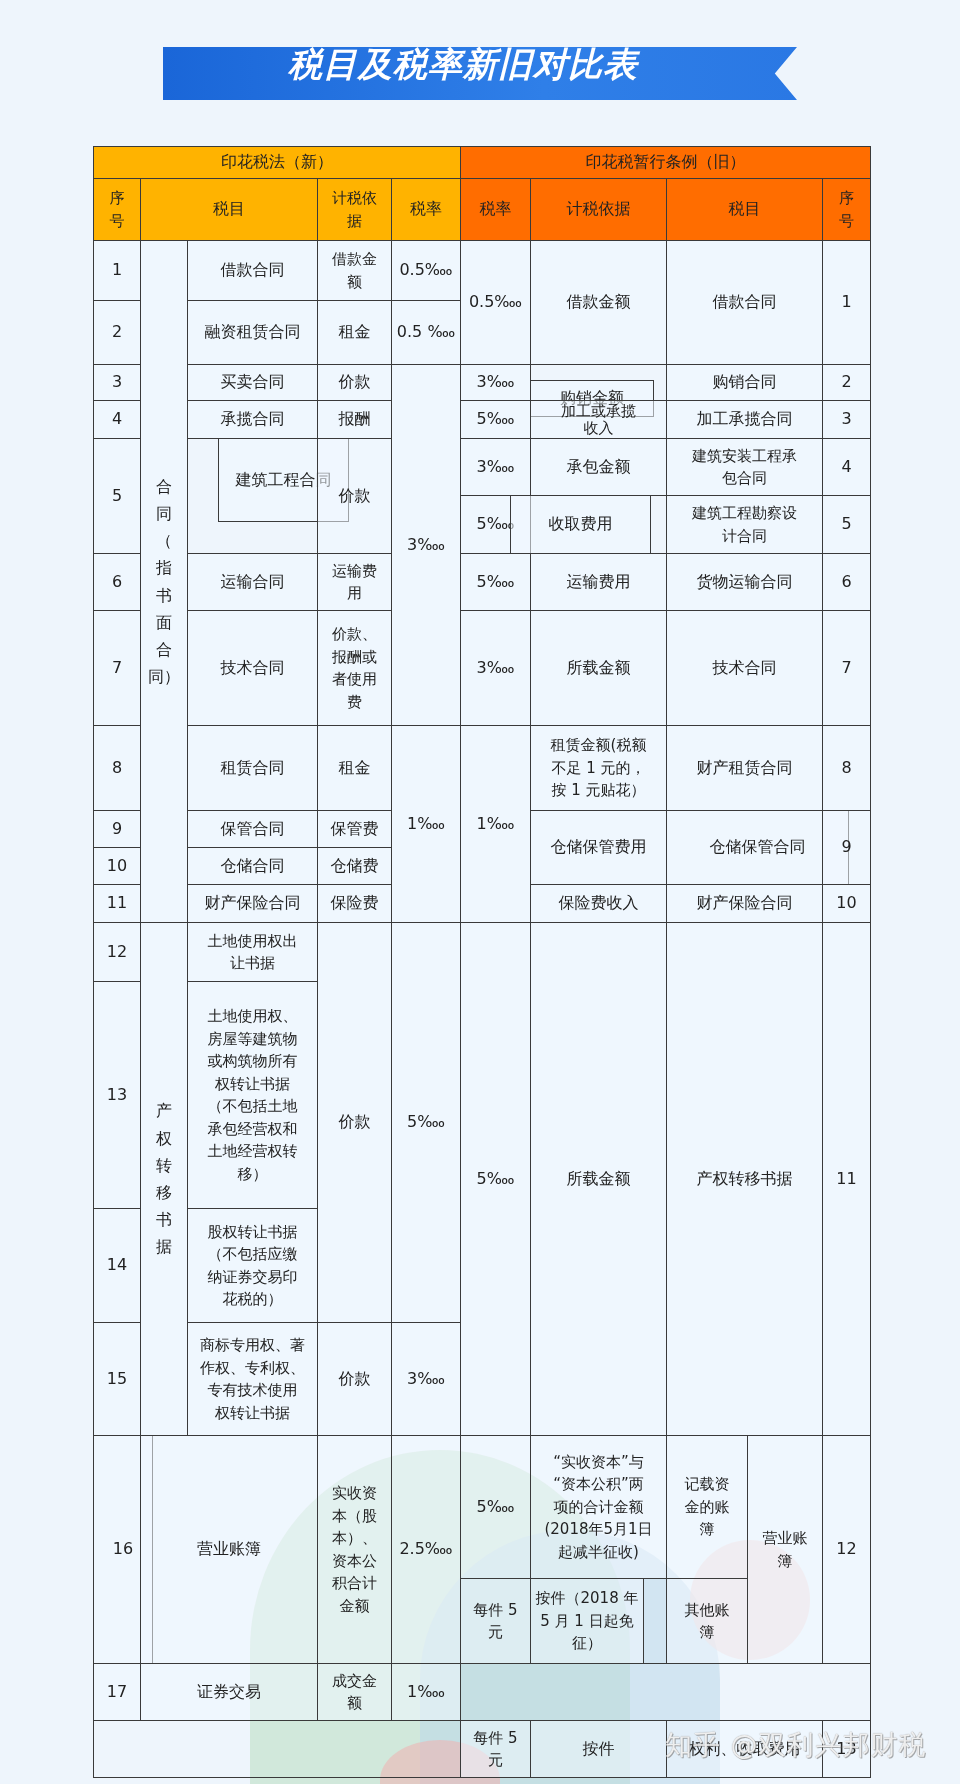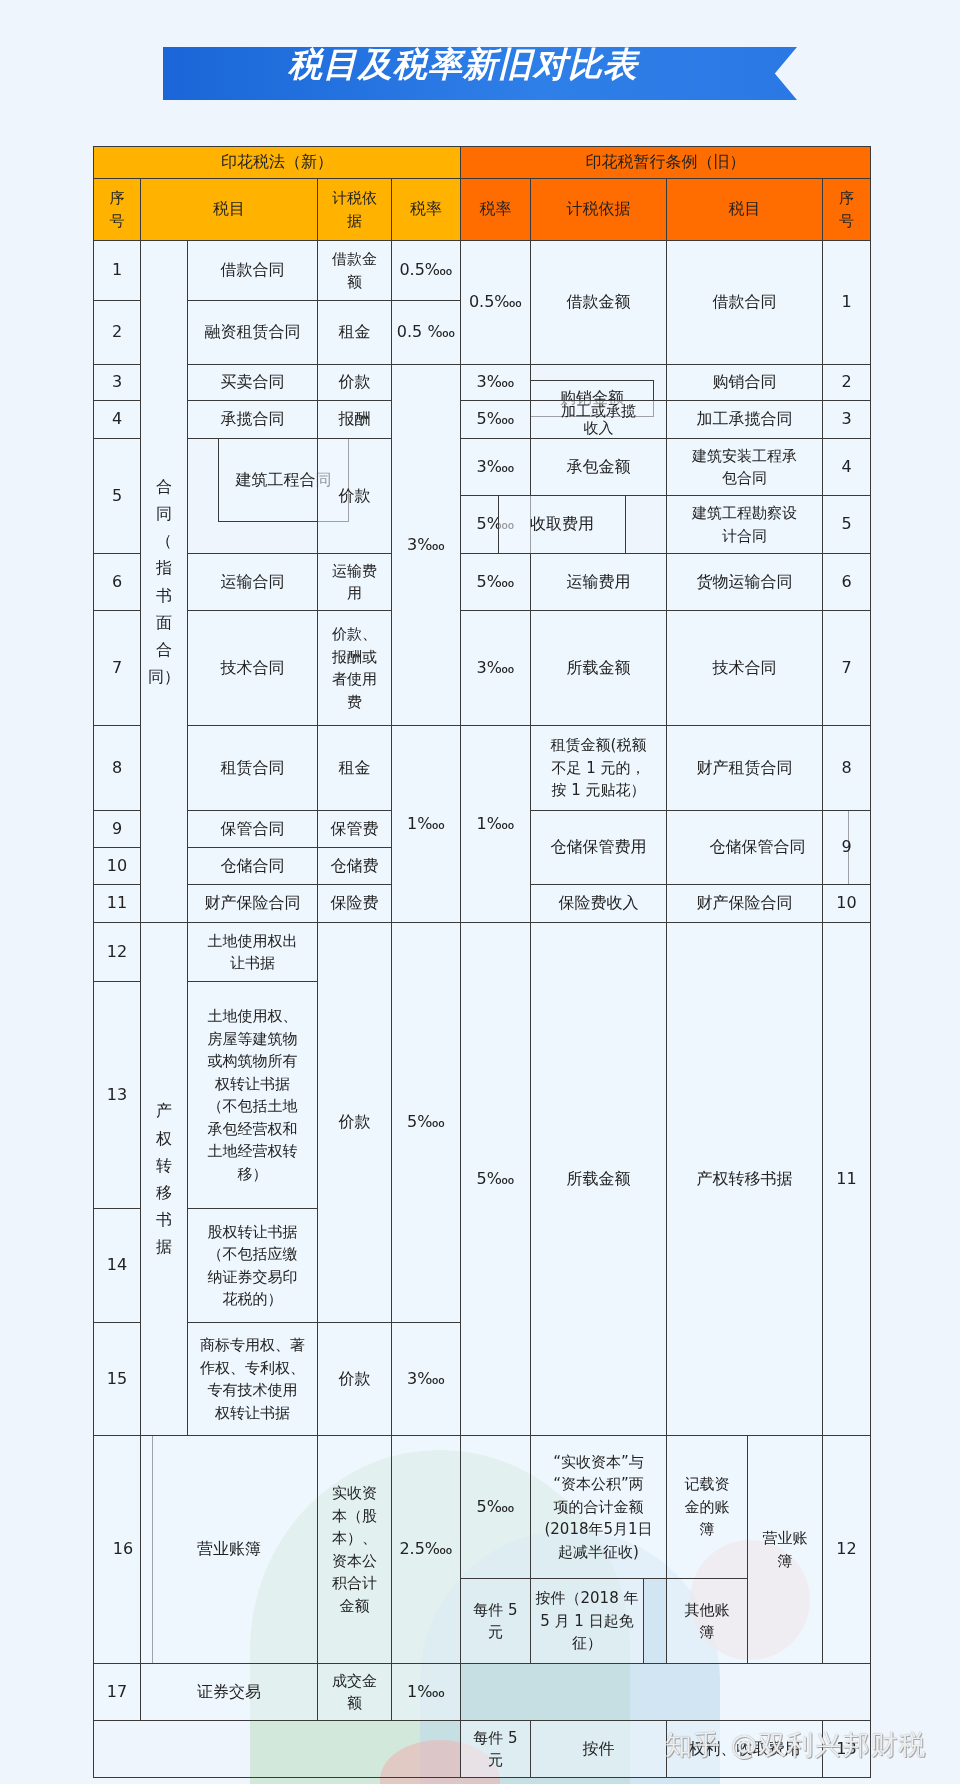--- a/index.html
+++ b/index.html
@@ -182,21 +182,21 @@
   <div class="cell small" style="left:460px;top:1578px;width:71px;height:86px;">每件 5
 元</div>
   <div class="cell small" style="left:460px;top:1720px;width:71px;height:58px;">每件 5
 元</div>
 
   <div class="cell" style="left:530px;top:240px;width:137px;height:125px;">借款金额</div>
   <div class="cell" style="left:530px;top:380px;width:124px;height:37px;">购销金额</div>
   <div class="cell small" style="left:530px;top:400px;width:137px;height:39px;line-height:1.1;">加工或承揽
 收入</div>
   <div class="cell" style="left:530px;top:438px;width:137px;height:58px;">承包金额</div>
-  <div class="cell" style="left:498px;top:495px;width:128px;height:59px;font-family:Liberation Serif, serif;">收取费用</div>
+  <div class="cell" style="left:510px;top:495px;width:141px;height:59px;font-family:Liberation Serif, serif;">收取费用</div>
   <div class="cell" style="left:530px;top:553px;width:137px;height:58px;">运输费用</div>
   <div class="cell" style="left:530px;top:610px;width:137px;height:116px;">所载金额</div>
   <div class="cell small" style="left:530px;top:725px;width:137px;height:86px;">租赁金额(税额
 不足 1 元的，
 按 1 元贴花）</div>
   <div class="cell" style="left:530px;top:810px;width:137px;height:75px;">仓储保管费用</div>
   <div class="cell" style="left:530px;top:884px;width:137px;height:39px;">保险费收入</div>
   <div class="cell" style="left:530px;top:922px;width:137px;height:514px;">所载金额</div>
   <div class="cell small" style="left:530px;top:1435px;width:137px;height:144px;">“实收资本”与
 “资本公积”两

